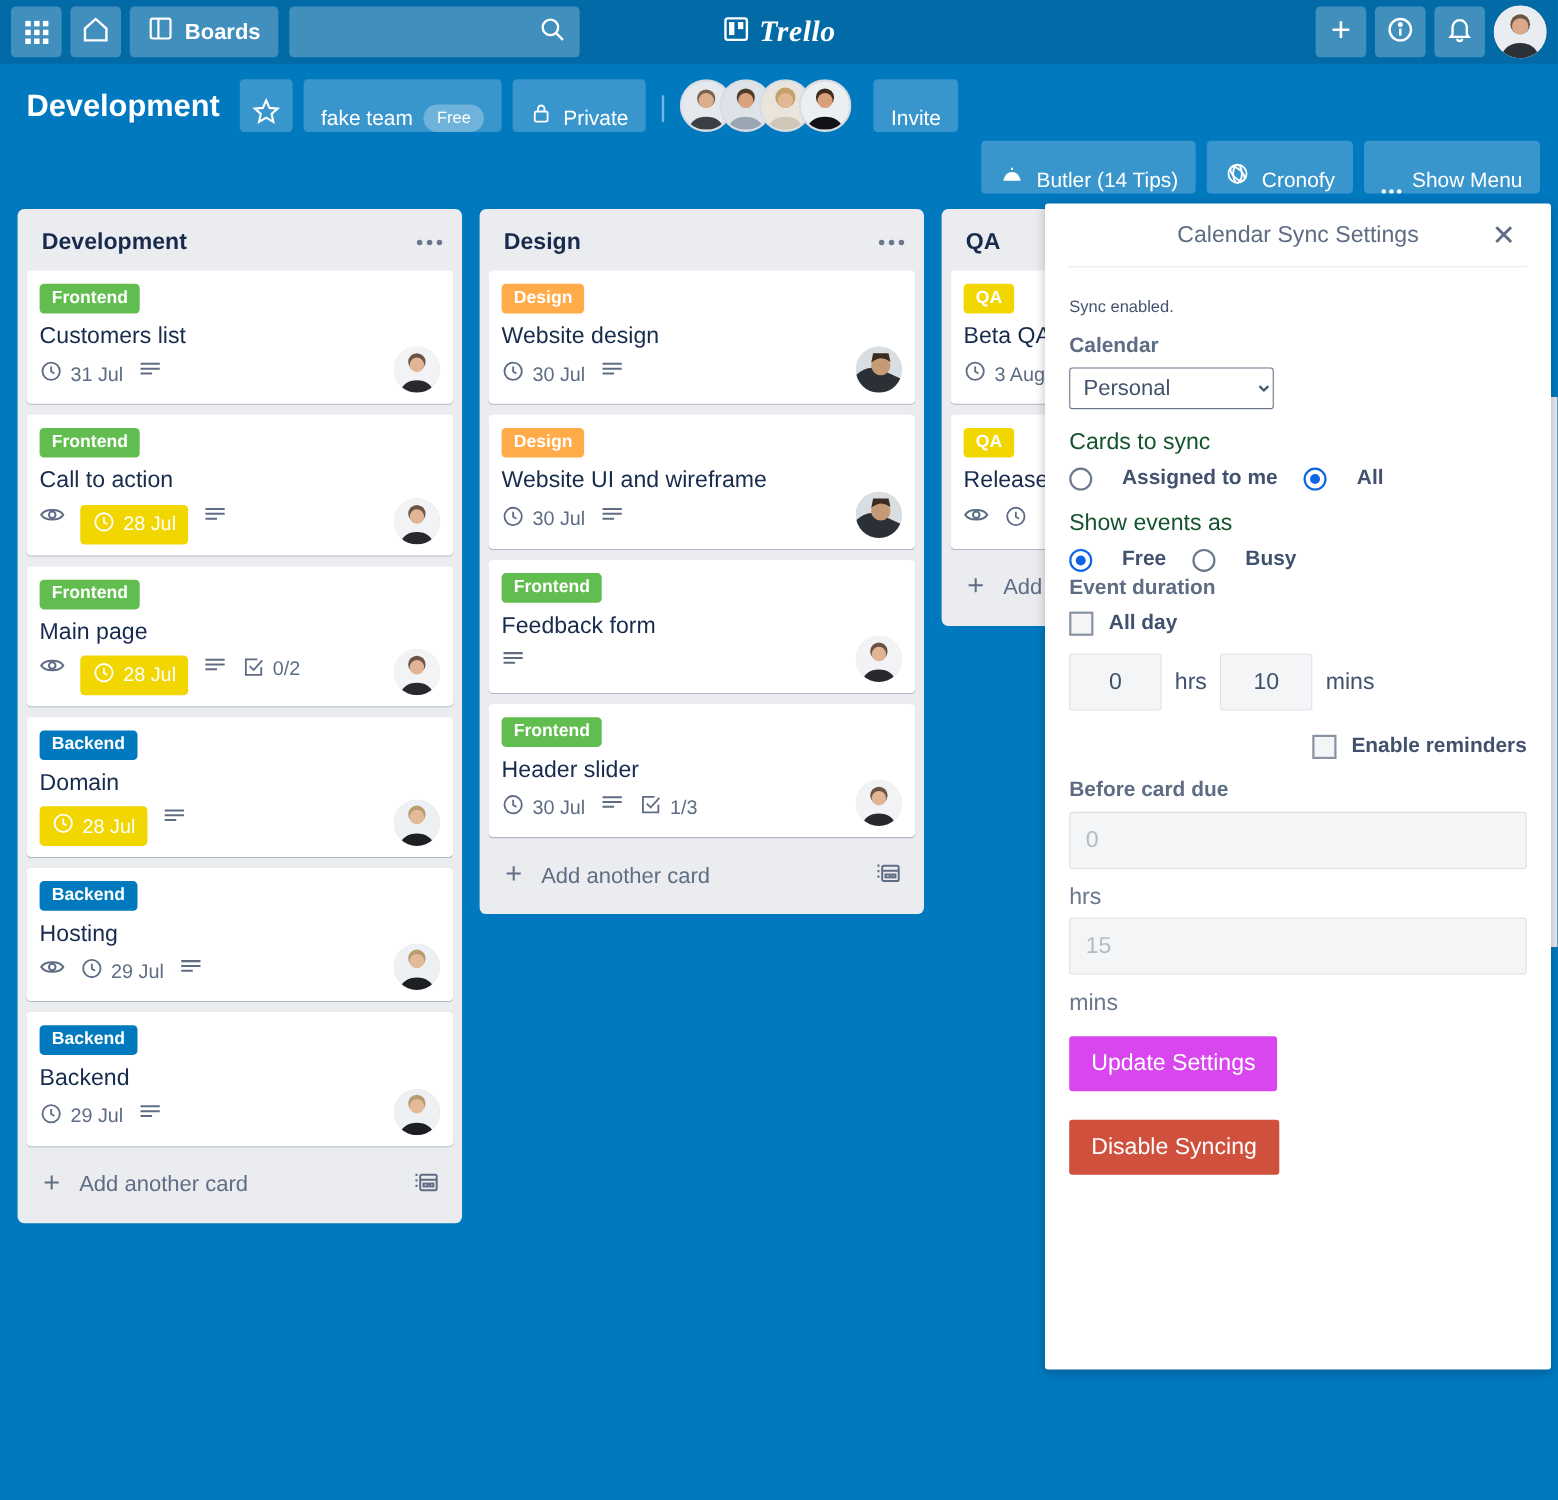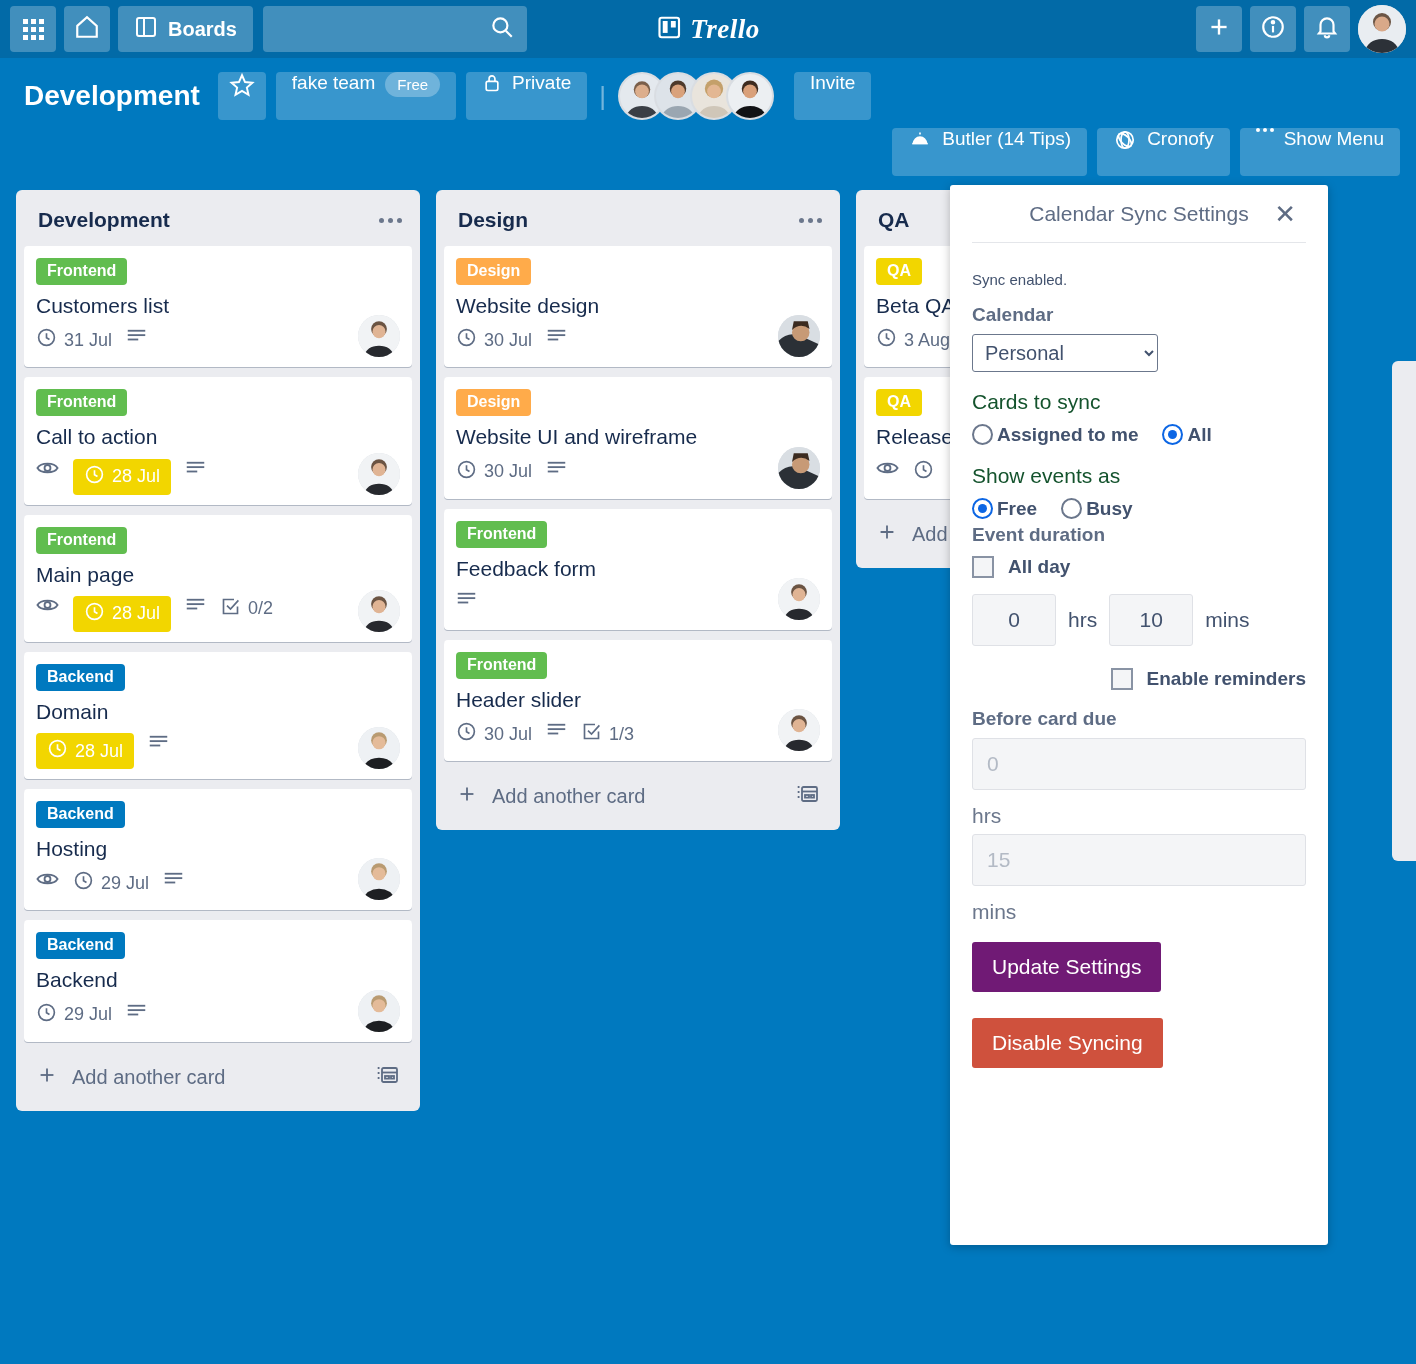--- a/index.html
+++ b/index.html
@@ -80,21 +80,21 @@
     display: flex; align-items: center; gap: 10px;
     height: 52px;
   }
   .board-title {
     color: #fff; font-size: 28px; font-weight: bold;
     padding: 0 8px;
   }
   .hdr-btn {
     background: rgba(255,255,255,.22);
     border-radius: 4px; color: #fff;
-    height: 48px; display: flex; align-items: flex-start;
+    height: 48px; display: flex; align-items: flex-end;
     padding: 0 16px; gap: 10px; font-size: 19px;
     cursor: pointer;
   }
   .hdr-btn.sq { width: 48px; padding: 0; justify-content: center; }
   .pill-free {
     background: rgba(255,255,255,.28);
     border-radius: 14px;
     font-size: 15px; padding: 4px 12px;
   }
   .hdr-sep { color: rgba(255,255,255,.45); font-size: 26px; padding: 0 2px; }
@@ -174,21 +174,21 @@
     padding: 12px 12px 12px 12px;
     color: #5E6C84; font-size: 20px;
     cursor: pointer;
   }
   .addcard-left { display: flex; align-items: center; gap: 14px; }
 
   
   .panel {
     position: absolute;
     left: 950px; top: 185px;
-    width: 378px; height: 1060px;
+    width: 460px; height: 1060px;
     background: #fff;
     border-radius: 3px;
     box-shadow: 0 2px 10px rgba(0,0,0,.25);
     z-index: 50;
     padding: 0 22px;
     overflow: hidden;
   }
   .panel-hdr {
     height: 58px;
     display: flex; align-items: center; justify-content: center;
@@ -209,21 +209,21 @@
   select.p-select {
     width: 186px; height: 38px;
     font-size: 20px; color: #42526E;
     border: 1px solid #6B778C;
     border-radius: 3px;
     padding: 0 8px;
     background: #fff;
     font-family: "Liberation Sans", sans-serif;
   }
   .radio-row { display: flex; align-items: center; gap: 10px; margin: 6px 0 4px 0; }
-  .radio-row .grp { display: flex; gap: 4px; margin-right: 14px; }
+  .radio-row .grp { display: flex; align-items: center; gap: 27px; margin-right: 14px; }
   .radio {
     width: 21px; height: 21px; border-radius: 50%;
     border: 2px solid #6B778C; background: #fff;
     flex: none; position: relative; cursor: pointer;
   }
   .radio.on { border-color: #0C66E4; }
   .radio.on::after {
     content: ""; position: absolute;
     left: 4px; top: 4px; width: 9px; height: 9px;
     border-radius: 50%; background: #0C66E4;
@@ -253,21 +253,21 @@
     font-family: "Liberation Sans", sans-serif;
   }
   .wide-in::placeholder { color: #B3BAC5; }
   .unit-blk { font-size: 21px; color: #6B778C; margin: 14px 0 6px 0; }
   .btn {
     border: none; border-radius: 3px;
     color: #fff; font-size: 21px;
     padding: 13px 20px; cursor: pointer;
     font-family: "Liberation Sans", sans-serif;
   }
-  .btn-green { background: #701a75; margin-top: 12px; }
+  .btn-green { background: #d946ef; margin-top: 12px; }
   .btn-red { background: #CF513D; margin-top: 26px; }
 
   
   .peek {
     position: absolute; right: 0; top: 185px;
     width: 24px; height: 500px;
     background: #EBECF0;
     border-radius: 6px 0 0 6px;
   }
 </style>

